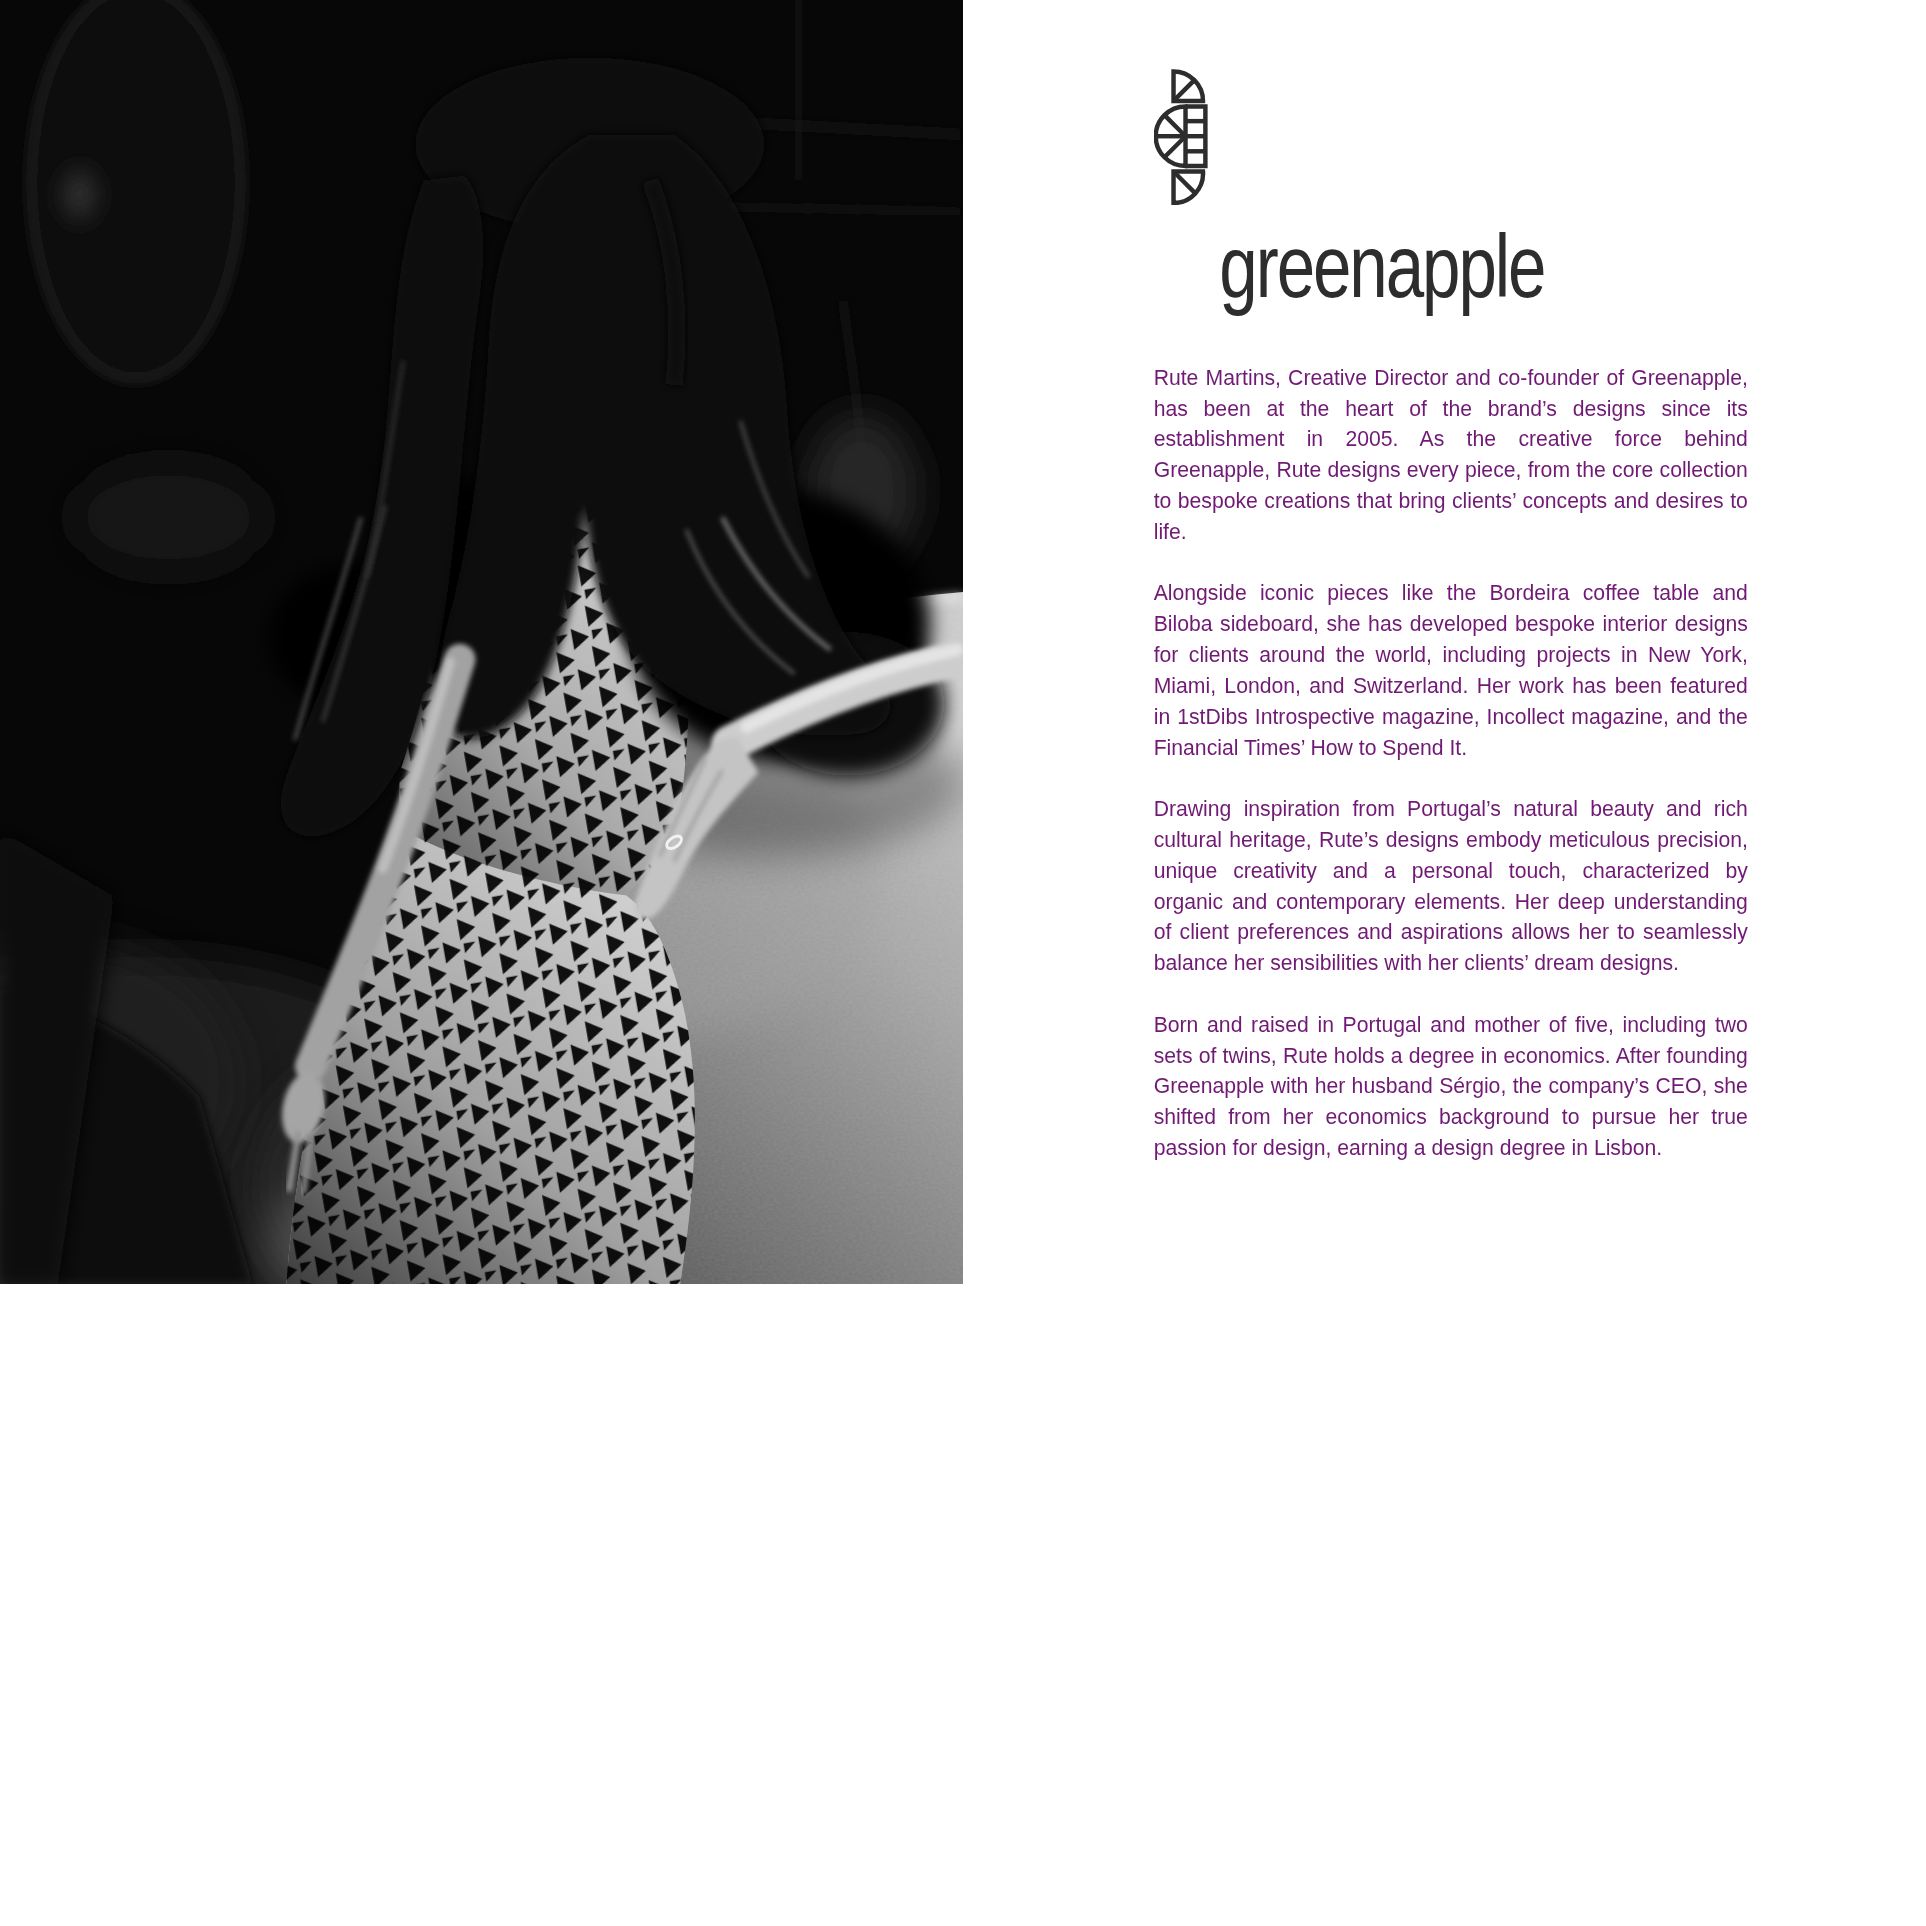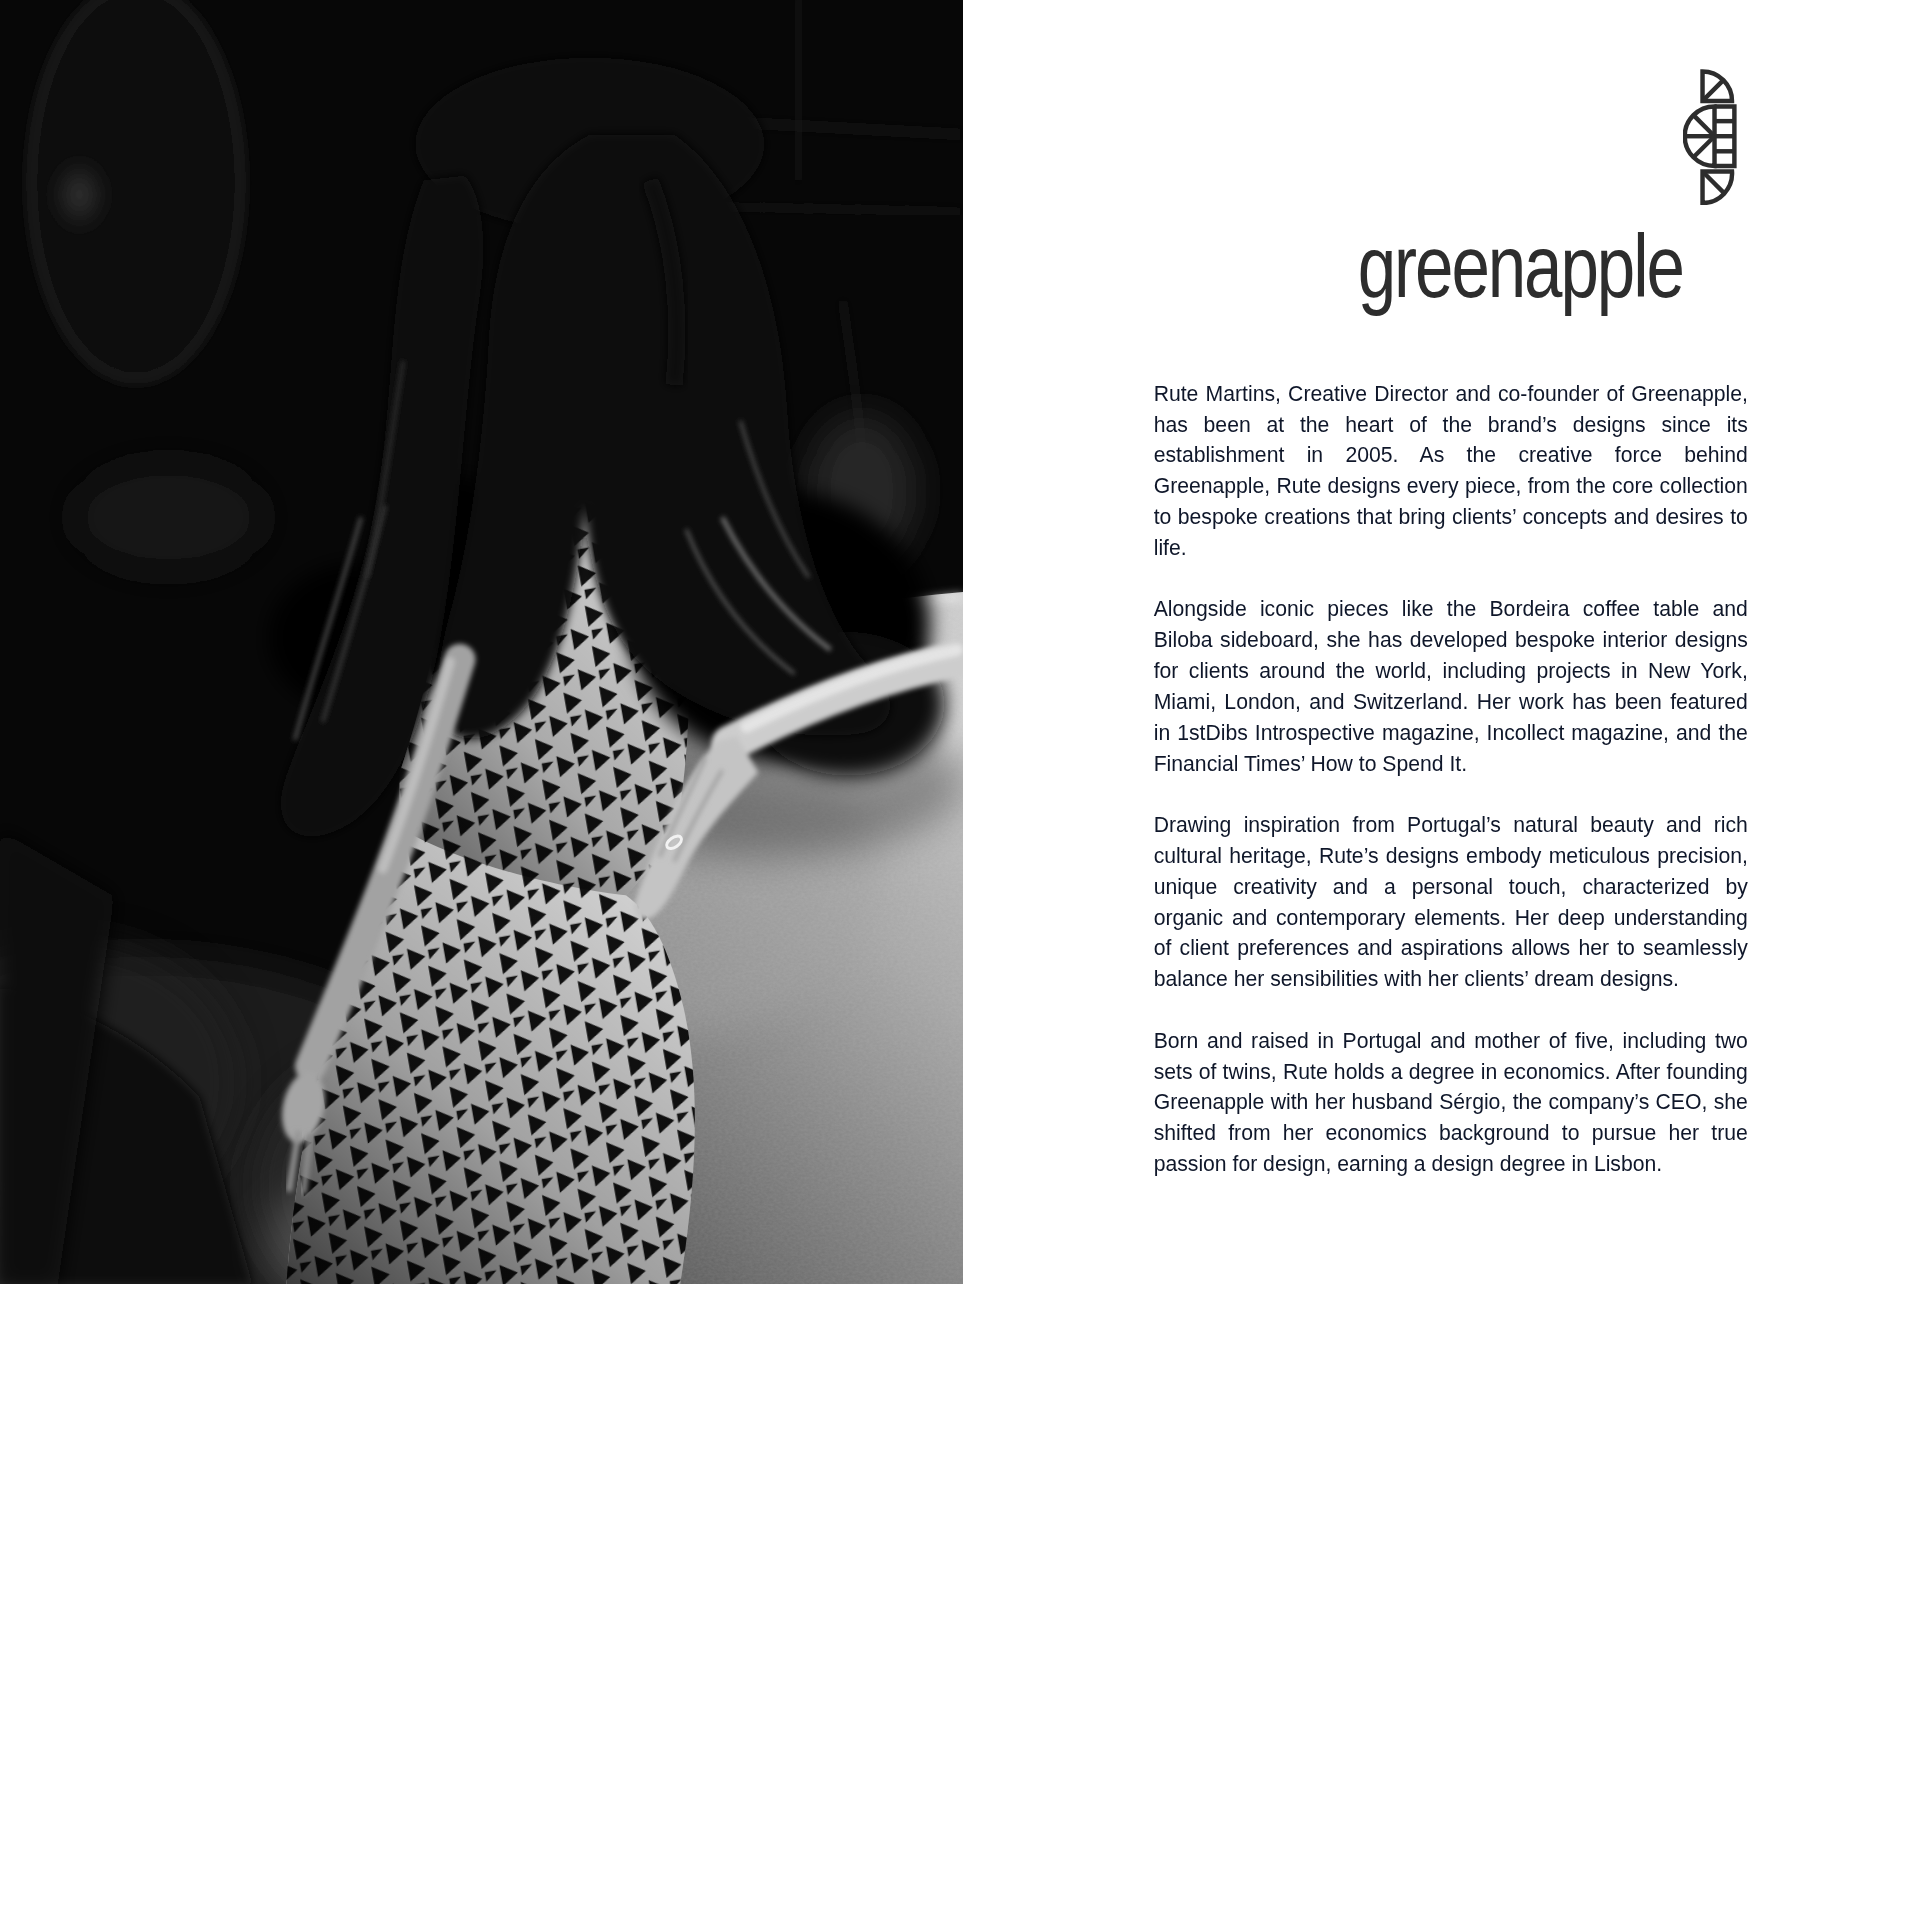--- a/index.html
+++ b/index.html
@@ -1,26 +1,26 @@
 <!DOCTYPE html>
 <html style="font-size:6.2px"><head>
 <meta charset="utf-8">
 <style>
   html,body{margin:0;padding:0;background:#ffffff;overflow:hidden;}
   .page{position:relative;width:100vw;height:66.66vw;background:#ffffff;overflow:hidden;
         font-family:"Liberation Sans",sans-serif;}
   .photo-pane{position:absolute;left:0;top:0;width:50%;height:100%;background:#070707;}
   .photo-pane svg{width:100%;height:100%;display:block;}
   .content-pane{position:absolute;left:50%;top:0;width:50%;height:100%;background:#ffffff;}
-  .brand{position:absolute;left:59.9%;top:5.3%;width:30.85%;text-align:right;}
+  .brand{position:absolute;left:59.9%;top:5.3%;width:30.85%;text-align:left;}
   .brand-icon{width:3.38vw;height:7.12vw;display:inline-block;}
   .wordmark{margin-top:0.85vw;font-size:4.6vw;line-height:1;letter-spacing:-0.03em;
             color:#2d2d2d;transform:scaleX(0.78);transform-origin:50% 50%;white-space:nowrap;}
   .bio{position:absolute;left:59.9%;top:28.1%;width:30.85%;}
-  .bio p{font-size:1.1vw;line-height:1.6vw;margin:18px 0 1.6vw;color:#0f172a;
+  .bio p{font-size:1.1vw;line-height:1.6vw;margin:2px 0 1.6vw;color:#701a75;
          text-align:justify;text-justify:inter-word;}
   .bio p:last-child{margin-bottom:0;}
 </style>
 </head>
 <body>
 
 <div class="page">
 
   <div class="photo-pane">
     <svg viewBox="0 0 800 1067" preserveAspectRatio="xMidYMid slice">

